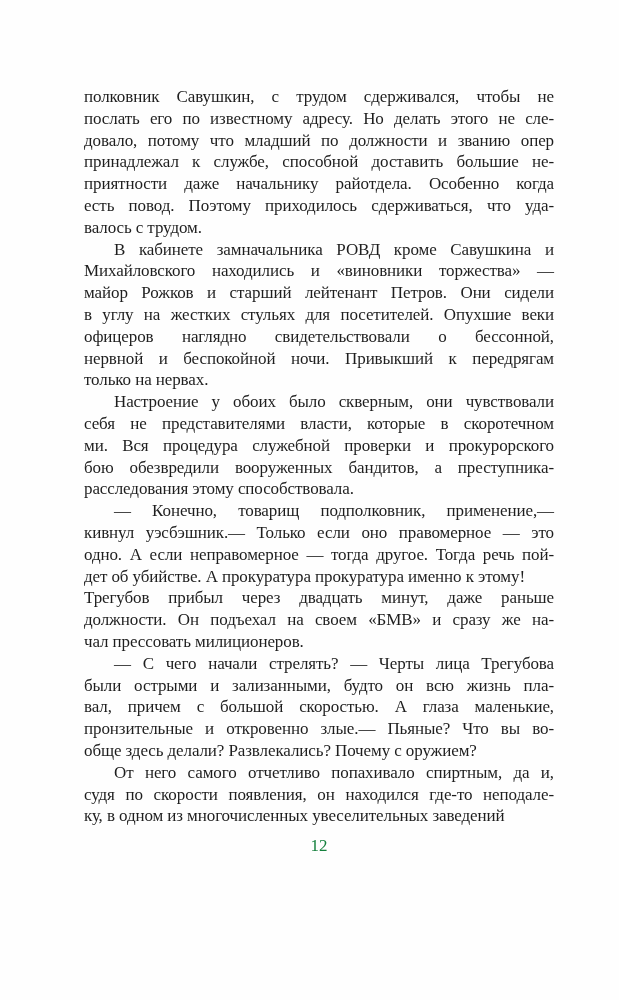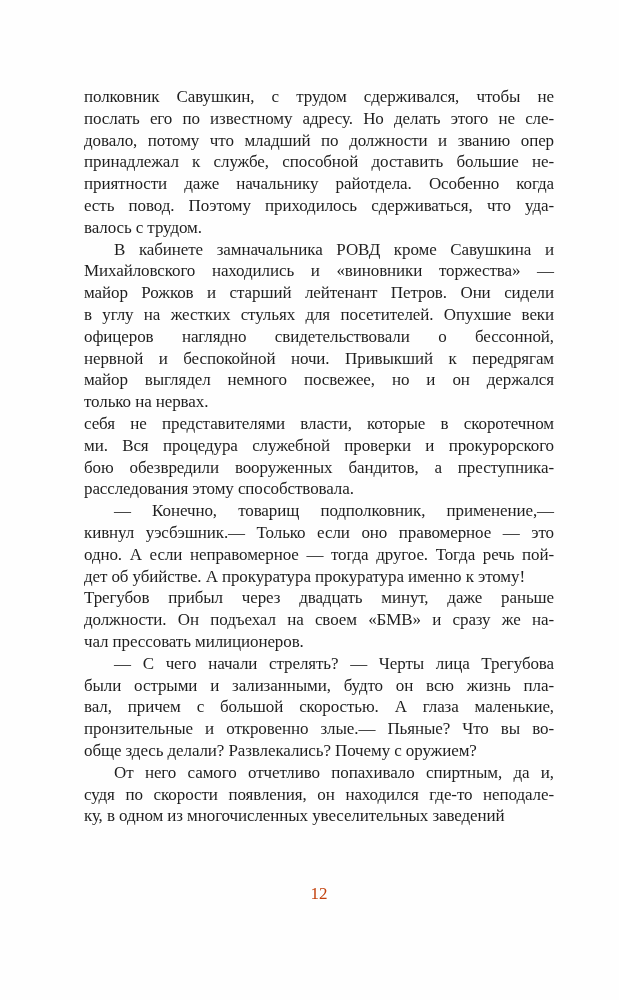--- a/index.html
+++ b/index.html
@@ -35,25 +35,25 @@
   }
   .line.last {
     text-align-last: left;
   }
   .line.indent {
     text-indent: 30px;
   }
   .page-number {
     position: absolute;
     left: 84px;
-    top: 884px;
+    top: 836px;
     width: 470px;
     text-align: center;
     font-size: 17px;
-    color: #c2410c;
+    color: #15803d;
   }
 </style>
 </head>
 <body>
 
 <div class="book-page">
   <div class="page-text">
 
     <p class="para">
       <span class="line">полковник Савушкин, с трудом сдерживался, чтобы не</span>
@@ -65,25 +65,25 @@
       <span class="line last">валось с трудом.</span>
     </p>
 
     <p class="para">
       <span class="line indent">В кабинете замначальника РОВД кроме Савушкина и</span>
       <span class="line">Михайловского находились и «виновники торжества» —</span>
       <span class="line">майор Рожков и старший лейтенант Петров. Они сидели</span>
       <span class="line">в углу на жестких стульях для посетителей. Опухшие веки</span>
       <span class="line">офицеров наглядно свидетельствовали о бессонной,</span>
       <span class="line">нервной и беспокойной ночи. Привыкший к передрягам</span>
-      <span class="line">майор выглядел немного посвежее, но и он держался</span>
       <span class="line last">только на нервах.</span>
     </p>
 
     <p class="para">
+      <span class="line indent">Настроение у обоих было скверным, они чувствовали</span>
       <span class="line">себя не представителями власти, которые в скоротечном</span>
       <span class="line">ми. Вся процедура служебной проверки и прокурорского</span>
       <span class="line">бою обезвредили вооруженных бандитов, а преступника-</span>
       <span class="line last">расследования этому способствовала.</span>
     </p>
 
     <p class="para">
       <span class="line indent">— Конечно, товарищ подполковник, применение,—</span>
       <span class="line">кивнул уэсбэшник.— Только если оно правомерное — это</span>
       <span class="line">одно. А если неправомерное — тогда другое. Тогда речь пой-</span>

